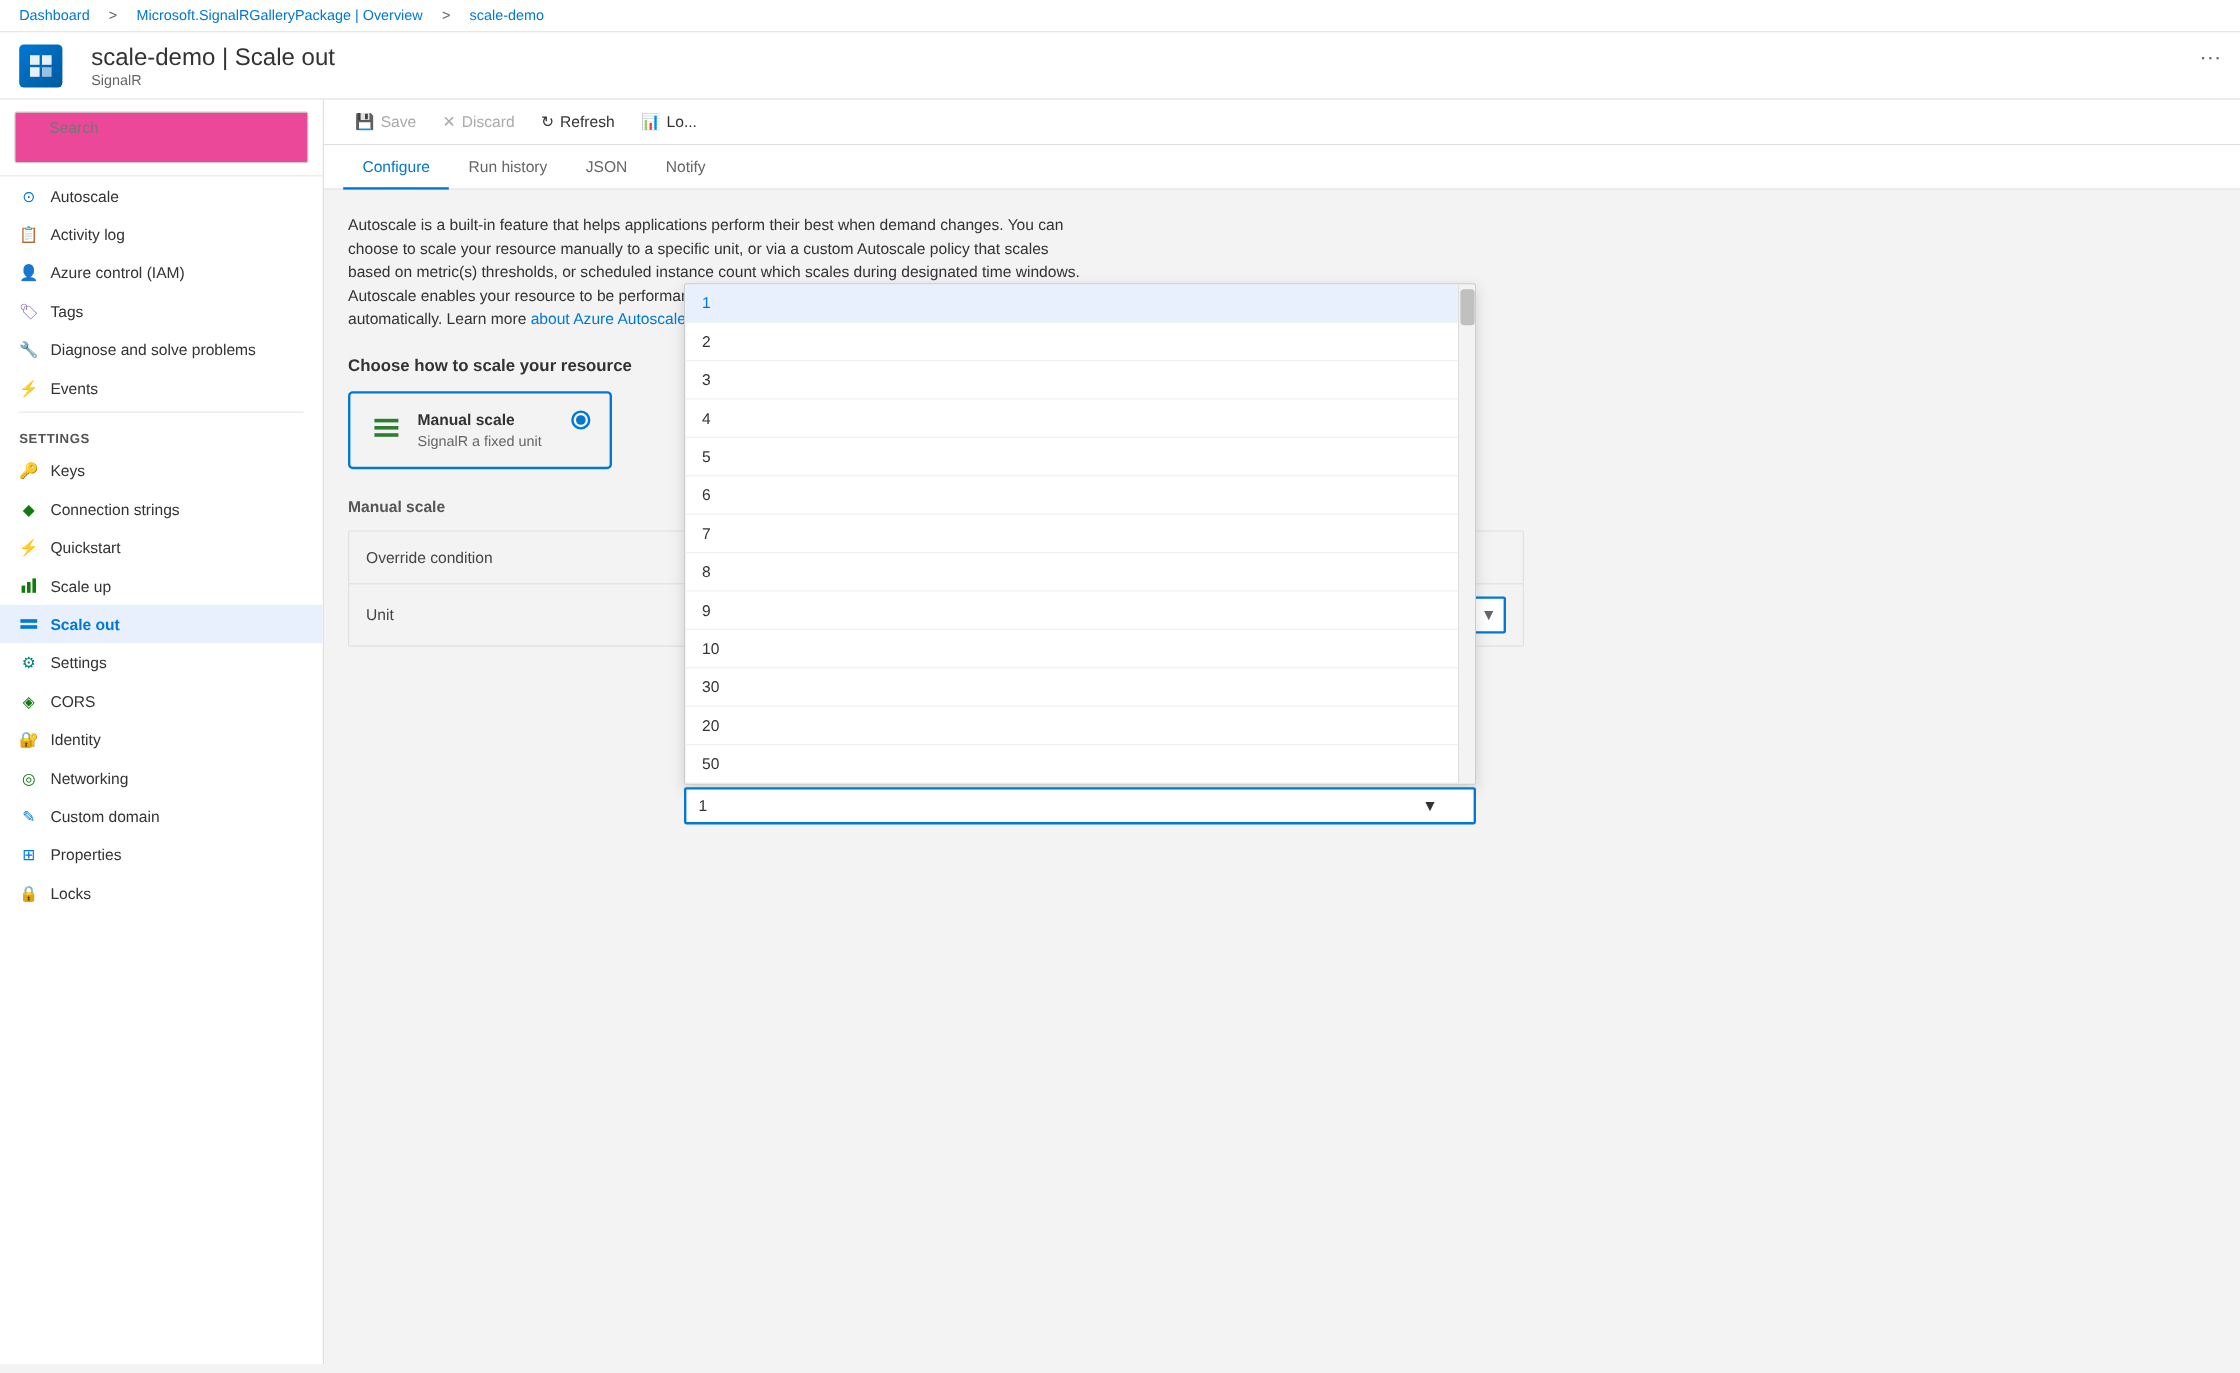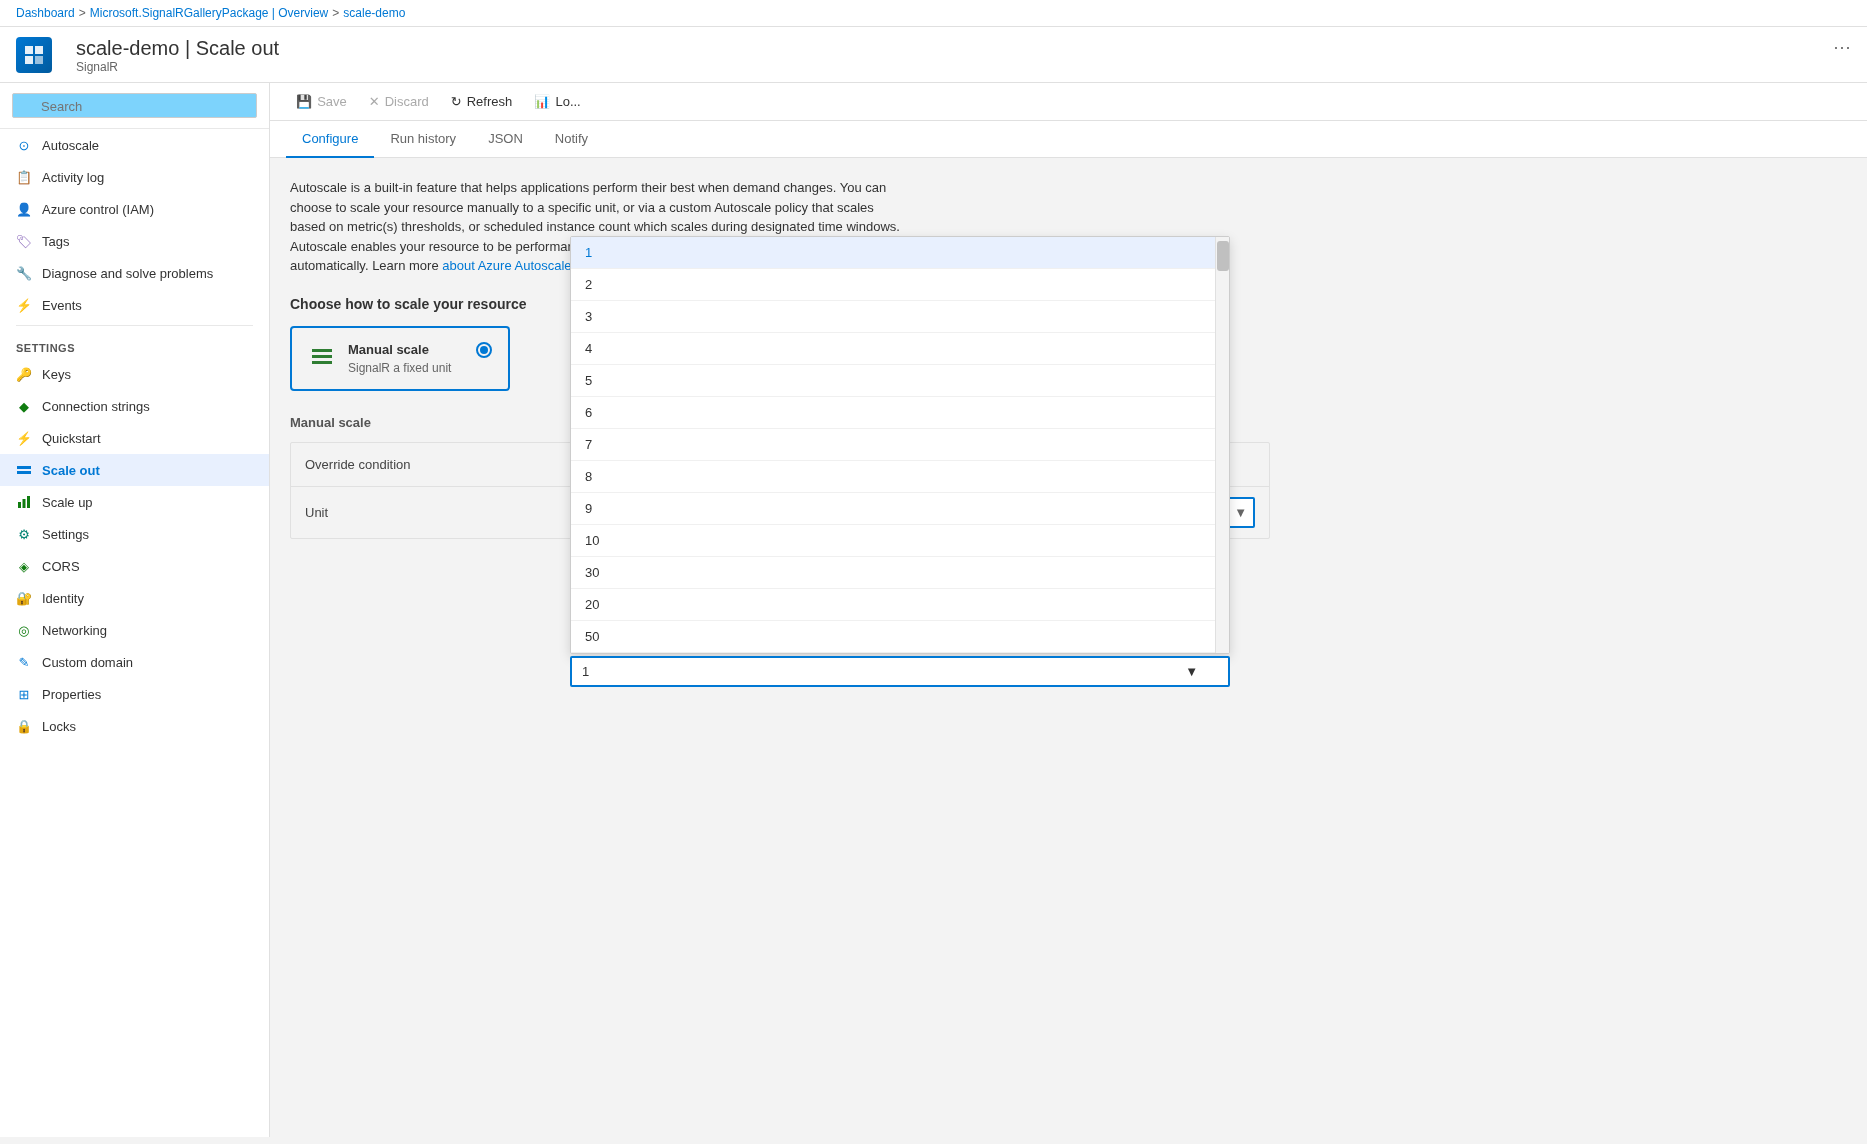--- a/index.html
+++ b/index.html
@@ -7,21 +7,21 @@
 
     
     .breadcrumb {
       background: #fff;
       padding: 6px 16px;
       font-size: 12px;
       color: #0078d4;
       border-bottom: 1px solid #e0e0e0;
       display: flex;
       align-items: center;
-      gap: 4px;
+      gap: 16px;
     }
     .breadcrumb a { color: #0078d4; text-decoration: none; }
     .breadcrumb .sep { color: #666; }
 
     
     .page-header {
       background: #fff;
       padding: 10px 16px 8px;
       display: flex;
       align-items: flex-start;
@@ -52,25 +52,25 @@
       border-right: 1px solid #e0e0e0;
       overflow-y: auto;
       flex-shrink: 0;
     }
     .sidebar-search {
       padding: 10px 12px;
       border-bottom: 1px solid #e8e8e8;
     }
     .sidebar-search input {
       width: 100%;
-      padding: 5px 8px 3px 28px;
+      padding: 5px 8px 21px 28px;
       border: 1px solid #ccc;
       border-radius: 2px;
       font-size: 13px;
-      background: #7dd3fc;
+      background: #ec4899;
       position: relative;
     }
     .search-wrap {
       position: relative;
     }
     .search-wrap .search-icon-inner {
       position: absolute;
       left: 8px; top: 50%;
       transform: translateY(-50%);
       color: #666; font-size: 12px;
@@ -359,38 +359,38 @@
       <span>Keys</span>
     </div>
     <div class="sidebar-item">
       <span class="icon icon-green">◆</span>
       <span>Connection strings</span>
     </div>
     <div class="sidebar-item">
       <span class="icon icon-blue">⚡</span>
       <span>Quickstart</span>
     </div>
+    <div class="sidebar-item">
+      <span class="icon">
+        <svg width="16" height="16" viewBox="0 0 16 16">
+            <rect x="2" y="8" width="3" height="6" fill="#107c10"></rect>
+            <rect x="6.5" y="5" width="3" height="9" fill="#107c10"></rect>
+            <rect x="11" y="2" width="3" height="12" fill="#107c10"></rect>
+          </svg>
+      </span>
+      <span>Scale up</span>
+    </div>
     <div class="sidebar-item active">
       <span class="icon">
         <svg width="16" height="16" viewBox="0 0 16 16">
             <rect x="1" y="4" width="14" height="3" fill="#0078d4"></rect>
             <rect x="1" y="9" width="14" height="3" fill="#0078d4"></rect>
           </svg>
       </span>
       <span>Scale out</span>
-    </div>
-    <div class="sidebar-item">
-      <span class="icon">
-        <svg width="16" height="16" viewBox="0 0 16 16">
-            <rect x="2" y="8" width="3" height="6" fill="#107c10"></rect>
-            <rect x="6.5" y="5" width="3" height="9" fill="#107c10"></rect>
-            <rect x="11" y="2" width="3" height="12" fill="#107c10"></rect>
-          </svg>
-      </span>
-      <span>Scale up</span>
     </div>
     <div class="sidebar-item">
       <span class="icon icon-teal">⚙</span>
       <span>Settings</span>
     </div>
     <div class="sidebar-item">
       <span class="icon icon-green">◈</span>
       <span>CORS</span>
     </div>
     <div class="sidebar-item">

